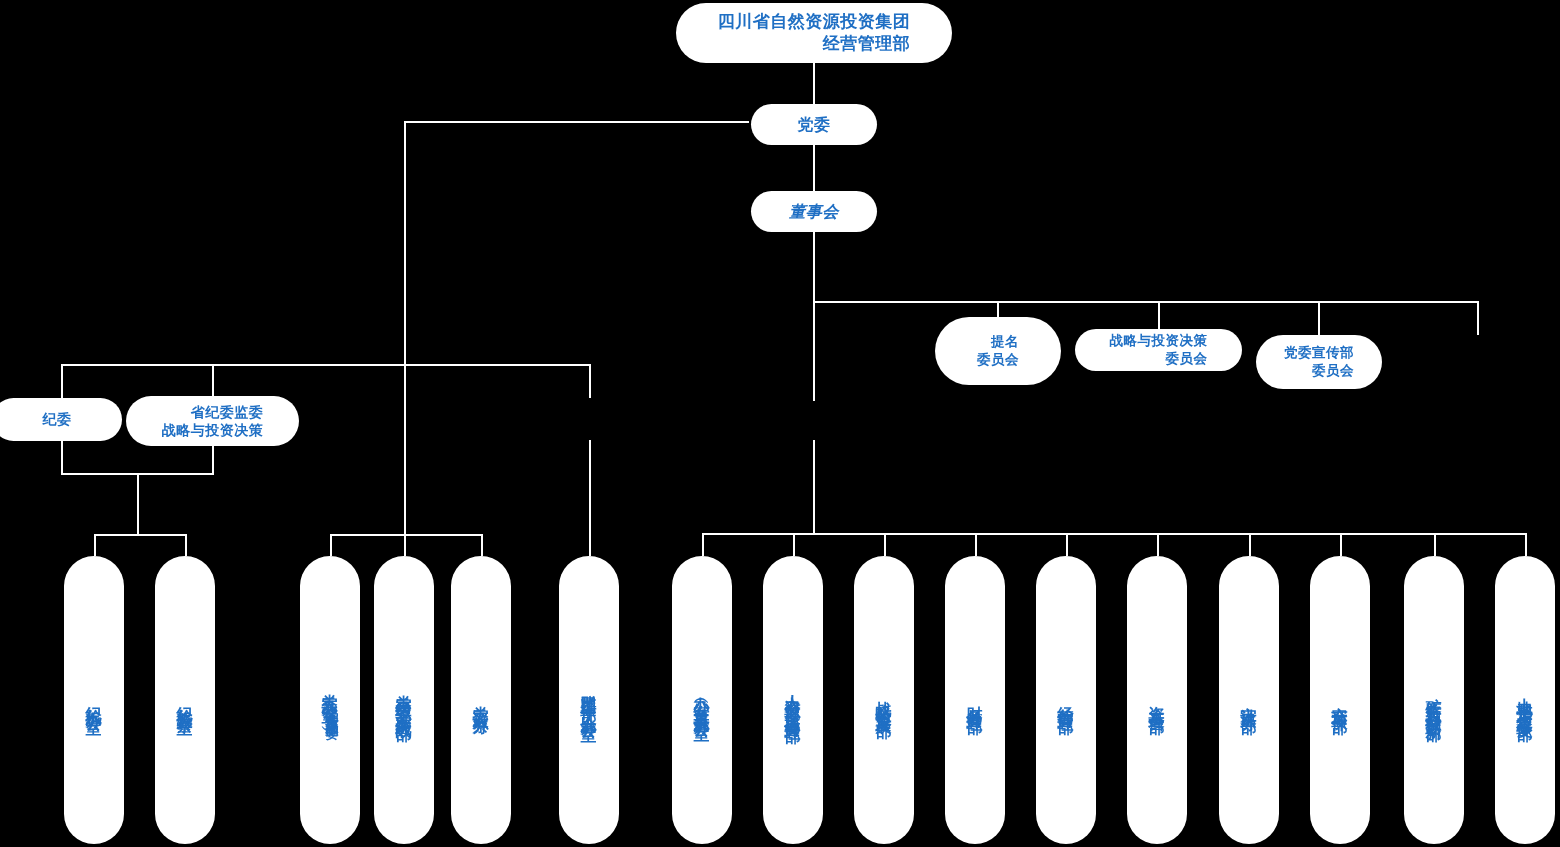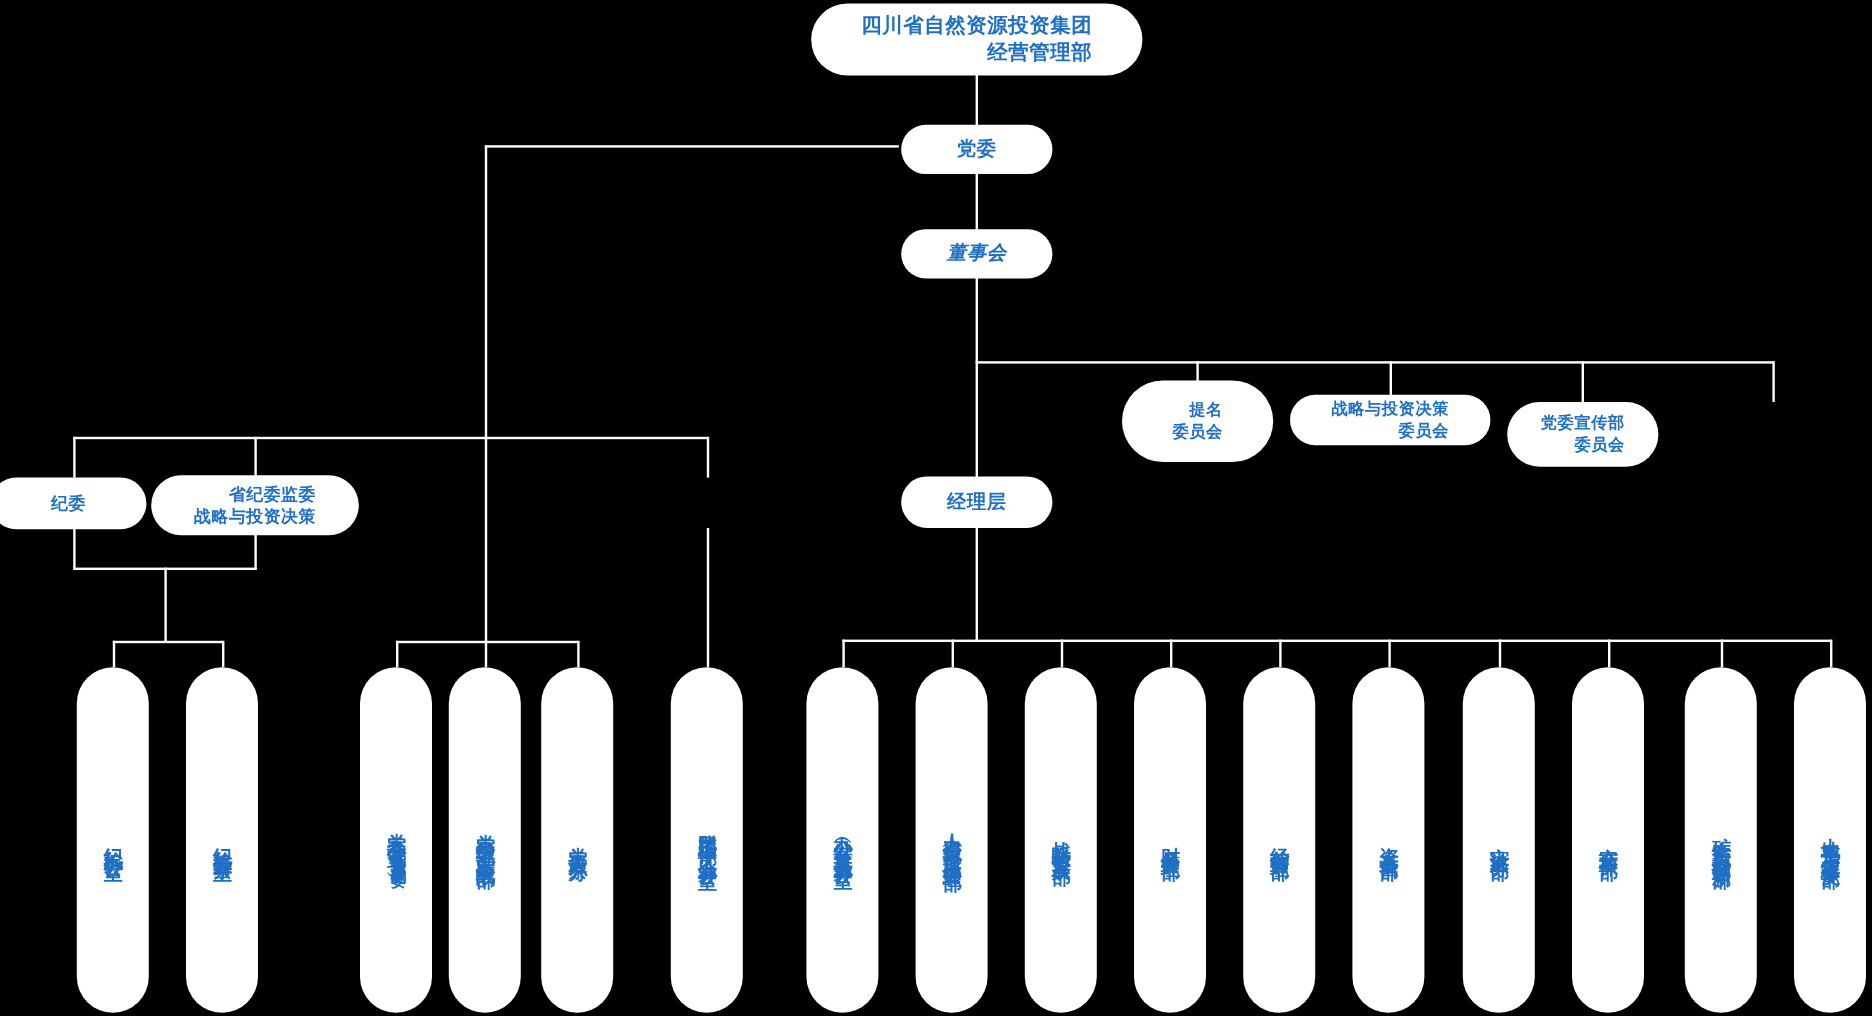--- a/index.html
+++ b/index.html
@@ -149,21 +149,20 @@
   <div class="node h t-l2" style="left:-8px;top:398px;width:130px;height:43px;">纪委</div>
 
   <div class="node h t-l2" style="left:126px;top:396px;width:173px;height:50px;">
     <div>
       <div>省纪委监委</div>
       <div>战略与投资决策</div>
     </div>
   </div>
 
 
-  <div class="node h t-l1" style="left:751px;top:397px;width:126px;height:43px;">经理层</div>
 
   <div class="node v t-dept" style="left:64px;top:556px;width:60px;height:288px;">纪检办公室</div>
   <div class="node v t-dept" style="left:155px;top:556px;width:60px;height:288px;">纪检监察室</div>
 
   <div class="node v" style="left:300px;top:556px;width:60px;height:288px;padding:14px 2px;">
     <div class="vstack">
       <span class="t-dept">党委办公室（</span>
       <span class="col">党委宣传部</span>
       <span class="col">总部党委</span>
       <span class="t-dept">）</span>

